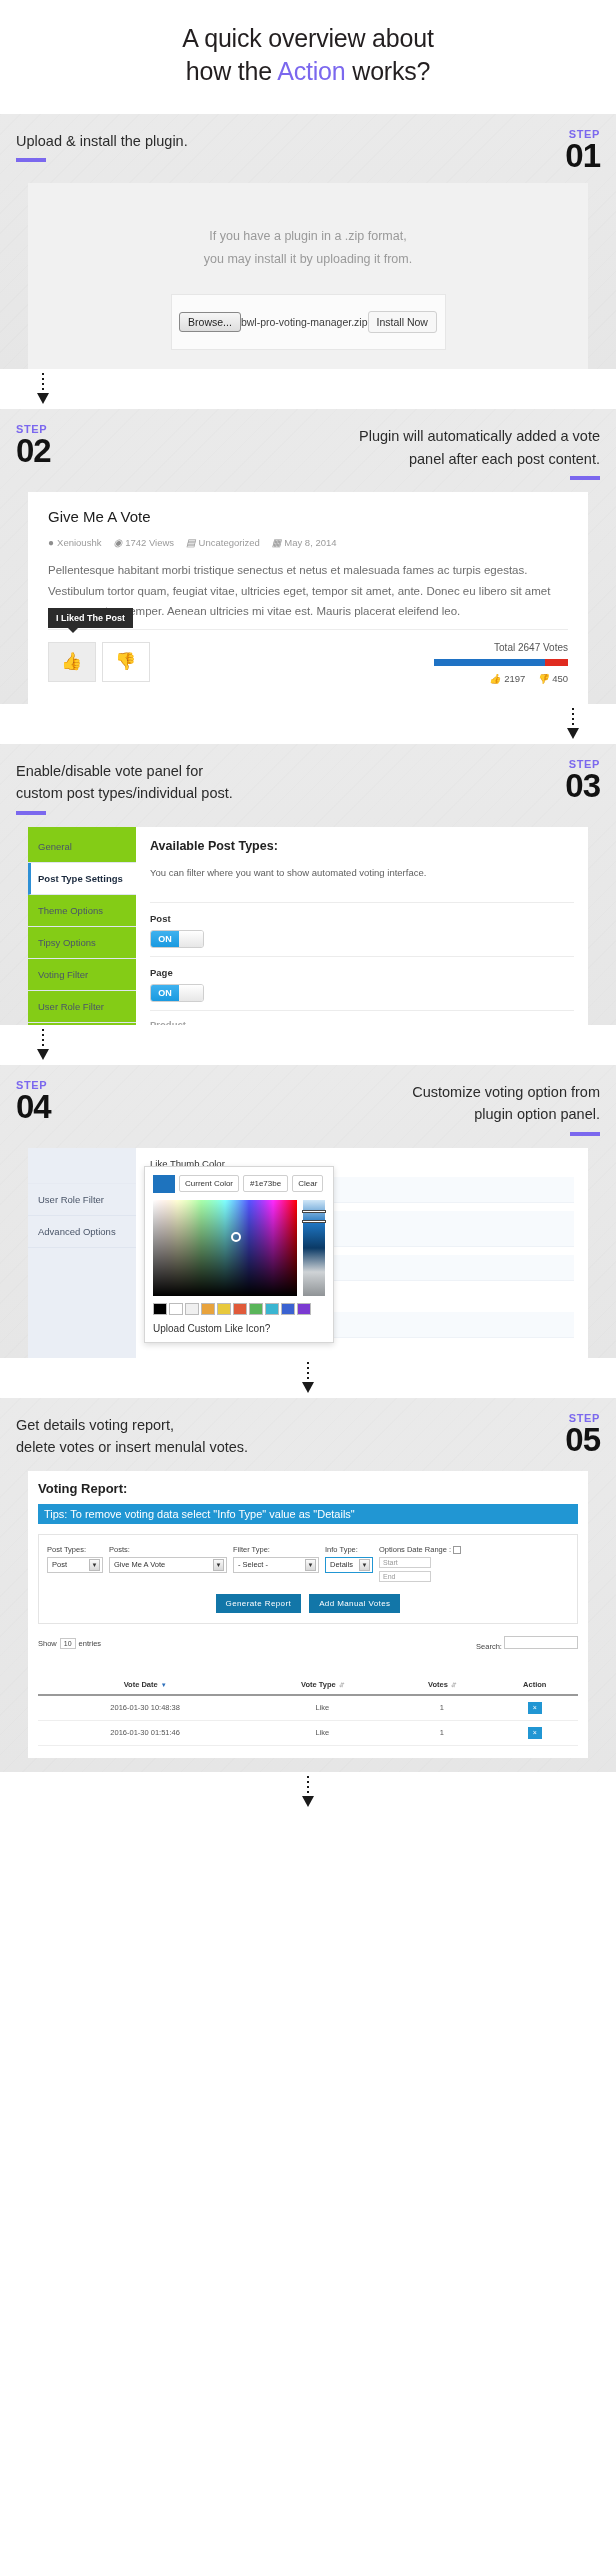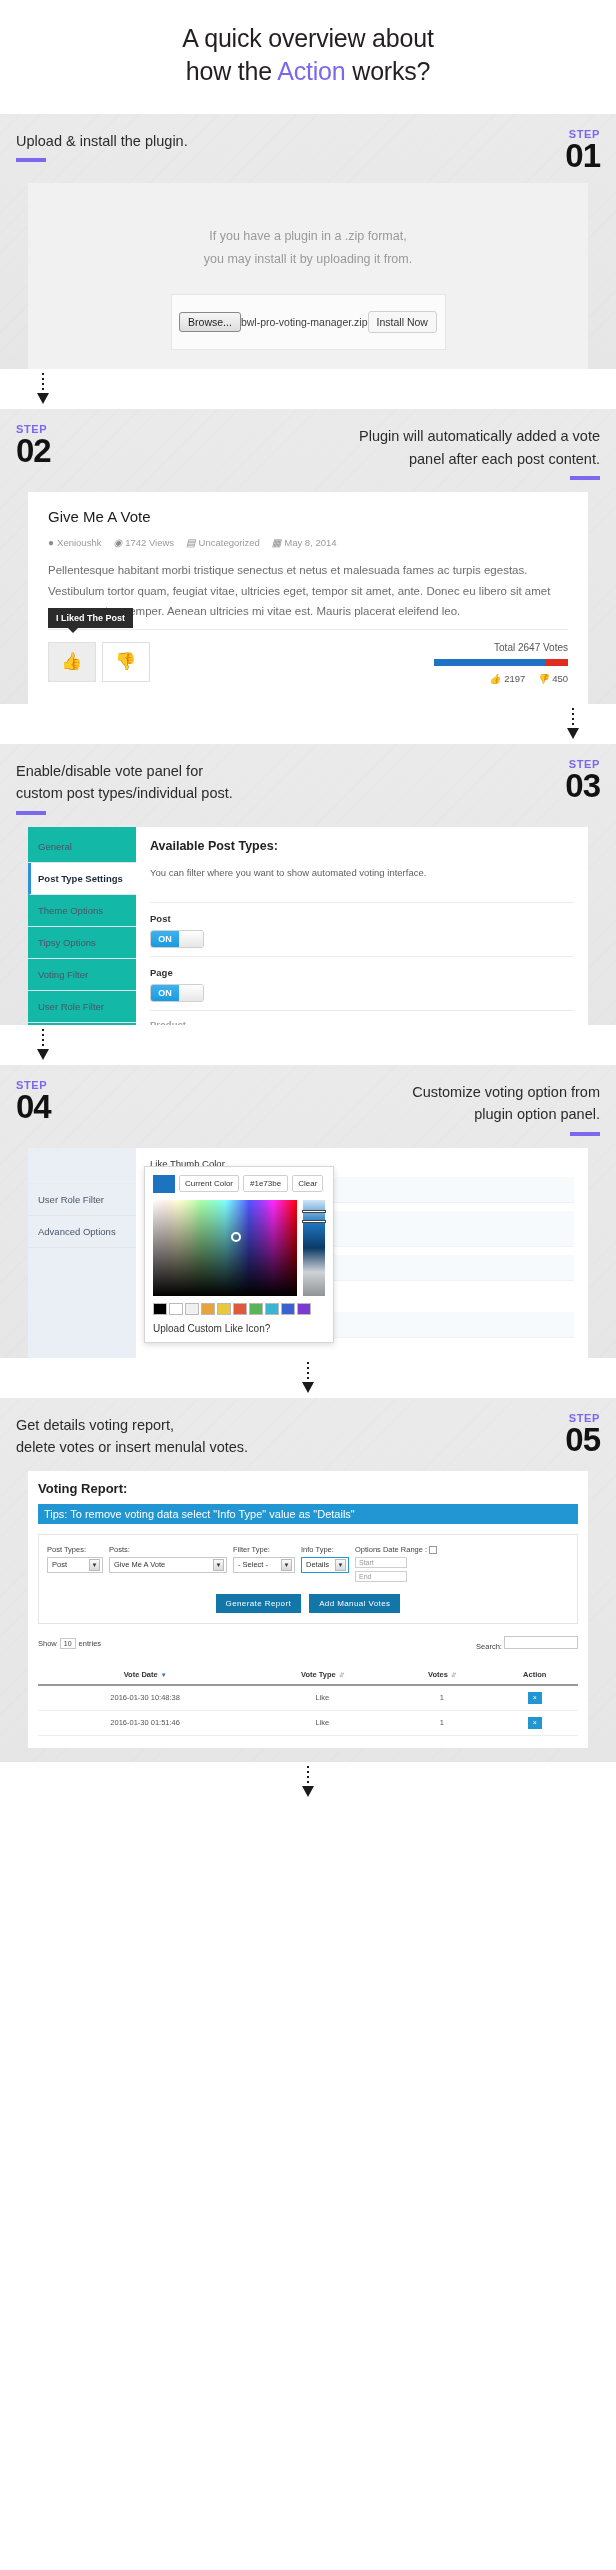--- a/index.html
+++ b/index.html
@@ -167,21 +167,21 @@
   .barline { height: 7px; display: flex; overflow: hidden; }
   .barline .up { background: #1f72c4; }
   .barline .dn { background: #e02b20; }
   .counts { font-size: 9.5px; color: #555; margin-top: 7px; display: flex; gap: 12px; justify-content: flex-end; }
   .counts .c { display: inline-flex; align-items: center; gap: 3px; }
   .counts .ic-up { color: #1f72c4; }
   .counts .ic-dn { color: #e02b20; }
 
   
   .s3 { background: #fff; margin: 0 12px; display: flex; height: 198px; overflow: hidden; }
-  .s3 .nav { width: 108px; background: #14b8a6; padding: 4px 0; flex: none; }
+  .s3 .nav { width: 108px; background: #84cc16; padding: 4px 0; flex: none; }
   .s3 .nav li {
     list-style: none; font-size: 9.5px; color: #4a5568;
     padding: 10px 10px; border-bottom: 1px solid #dfe5ef;
   }
   .s3 .nav li.active { background: #fff; color: #1b2a3e; font-weight: bold; border-left: 3px solid #2d8fd5; padding-left: 7px; }
   .s3 .body { flex: 1; padding: 12px 14px; }
   .s3 .body h3 { font-size: 12.5px; color: #222; font-weight: bold; margin-bottom: 14px; }
   .s3 .body .hint { font-size: 9.5px; color: #606060; padding-bottom: 24px; border-bottom: 1px solid #ececec; }
   .ptrow { padding: 10px 0 8px; border-bottom: 1px solid #ececec; }
   .ptrow .lab { font-size: 9.5px; font-weight: bold; color: #333; margin-bottom: 6px; }
@@ -238,28 +238,28 @@
   .frow { display: flex; gap: 6px; align-items: flex-start; font-size: 7.5px; color: #444; }
   .fcell { display: flex; flex-direction: column; gap: 3px; }
   .flabel { font-size: 7.5px; color: #444; }
   .sel {
     display: flex; align-items: center; justify-content: space-between;
     border: 1px solid #c8c8c8; background: #fff; font-size: 7.5px;
     color: #333; padding: 2px 2px 2px 4px; height: 16px;
   }
   .sel .cv { width: 11px; height: 12px; background: linear-gradient(#fafafa,#d9d9d9); border: 1px solid #bbb; display:flex; align-items:center; justify-content:center; font-size:6px; color:#333; margin-left:4px;}
   .sel.hl { border-color: #2196d3; }
-  .w-pt { width: 56px; } .w-po { width: 118px; } .w-ft { width: 62px; } .w-it { width: 48px; }
+  .w-pt { width: 56px; } .w-po { width: 118px; } .w-ft { width: 86px; } .w-it { width: 48px; }
   .dr { display: flex; flex-direction: column; gap: 3px; }
   .dr .din { border: 1px solid #cfcfcf; font-size: 7px; color: #999; padding: 1px 3px; width: 52px; }
   .cbox { width: 8px; height: 8px; border: 1px solid #999; display: inline-block; vertical-align: middle; }
   .actions { display: flex; gap: 8px; justify-content: center; margin-top: 12px; }
   .bbtn { background: #1276a8; color: #fff; font-size: 8px; padding: 5px 10px; border: 0; letter-spacing: .4px; }
   .tblwrap { margin-top: 12px; }
-  .tctl { display: flex; align-items: center; justify-content: space-between; font-size: 7.5px; color: #444; margin-bottom: 14px; }
+  .tctl { display: flex; align-items: center; justify-content: space-between; font-size: 7.5px; color: #444; margin-bottom: 24px; }
   .tctl .showsel { display: inline-flex; align-items: center; gap: 3px; }
   .tctl .mini { border: 1px solid #c8c8c8; font-size: 7px; padding: 1px 3px; background: #fff; }
   .tctl .sinput { border: 1px solid #c8c8c8; width: 74px; height: 13px; background: #fff; display: inline-block; }
   table.rep { width: 100%; border-collapse: collapse; font-size: 7.5px; }
   table.rep th {
     text-align: center; font-weight: bold; color: #333;
     padding: 5px 4px; border-bottom: 2px solid #999;
   }
   table.rep td { text-align: center; color: #555; padding: 6px 4px; border-bottom: 1px solid #eee; }
   .sortcaret { color: #2d6fbb; font-size: 6px; margin-left: 3px; }

